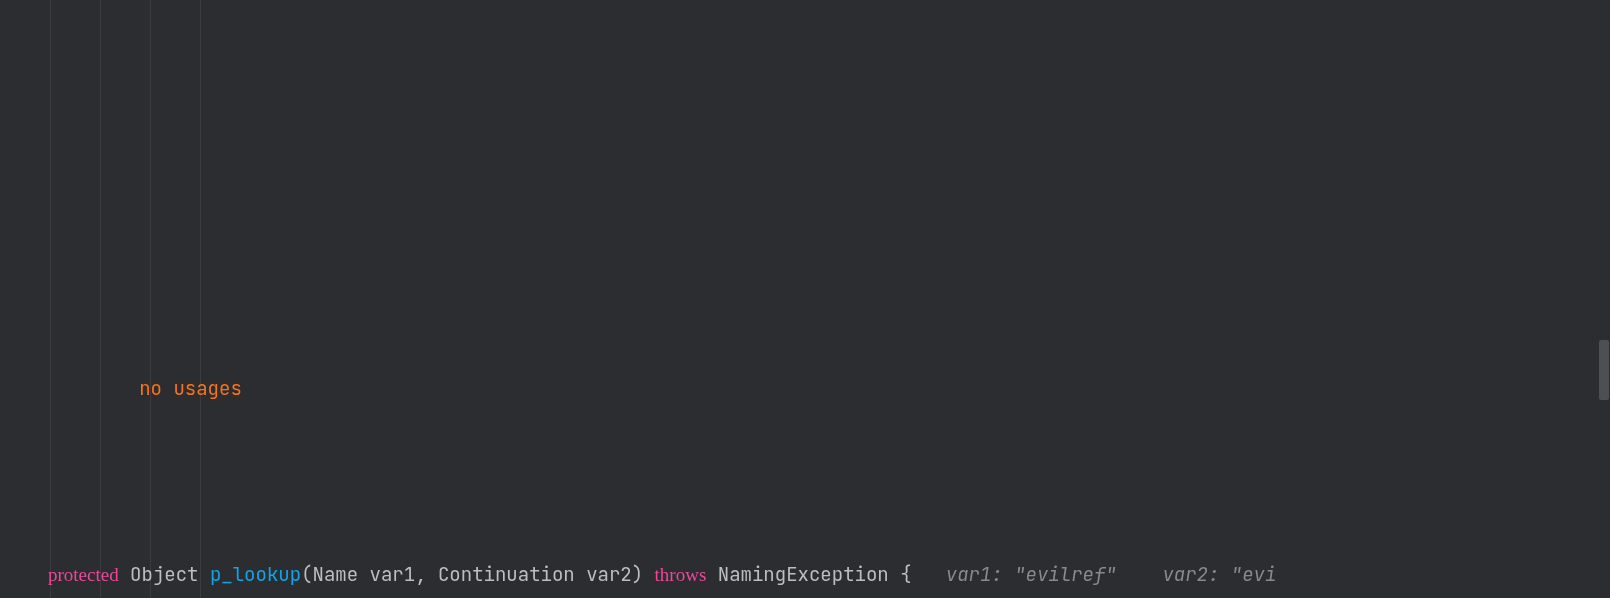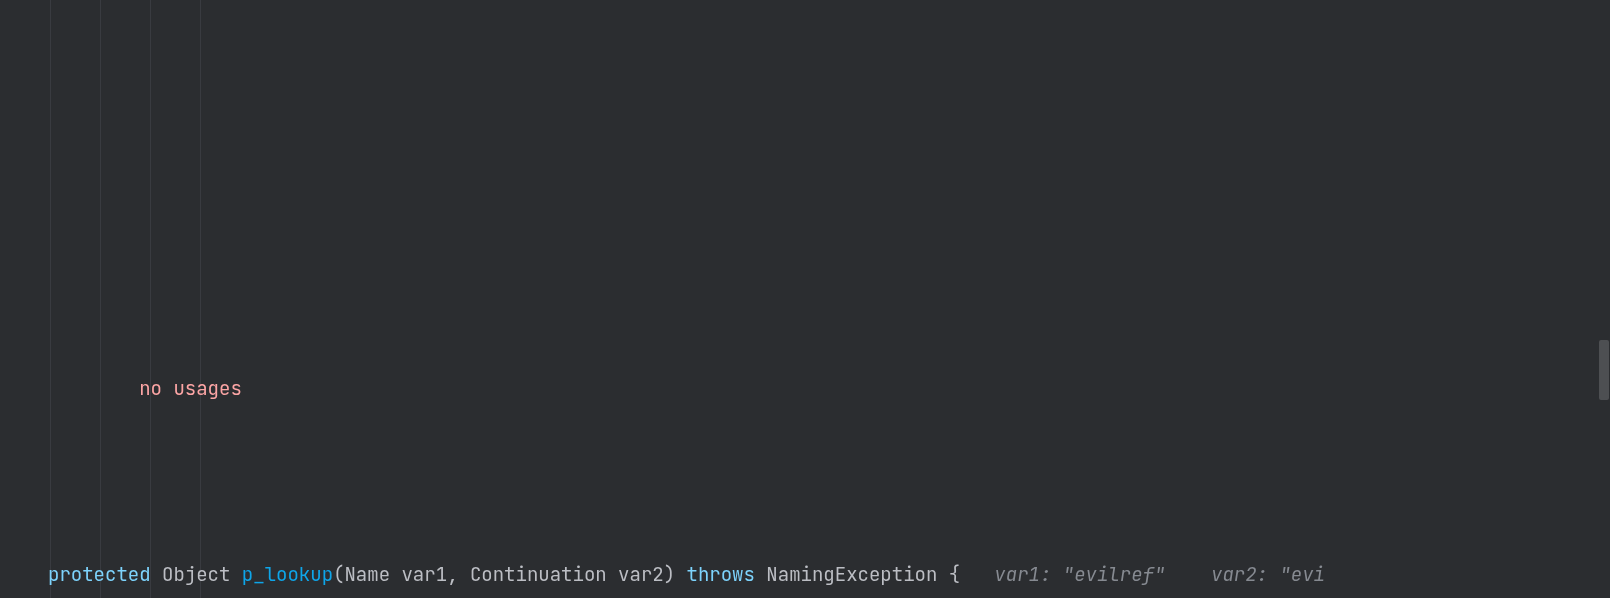--- a/index.html
+++ b/index.html
@@ -30,22 +30,22 @@
     margin-left: 48px;
     white-space: pre;
   }
   .line {
     position: relative;
     height: 37px;
     display: flex;
     align-items: center;
   }
   .line .content { white-space: pre; }
-  .hint-usage { color: #fca5a5; }
-  .kw   { color: #7dd3fc; }  
+  .hint-usage { color: #f97316; }
+  .kw   { color: #ec4899; font-family: Liberation Serif, serif; }  
   .type { color: #bcbec4; margin-top: 15px; }  
   .decl { color: #0ea5e9; }
   .inlay{ color: #868a91; font-style: italic; }
   .punct{ color: #bcbec4; }
   .guide {
     position: absolute;
     top:0; bottom:0; width:1px;
     background: #393b40;
     z-index:0;
   }

